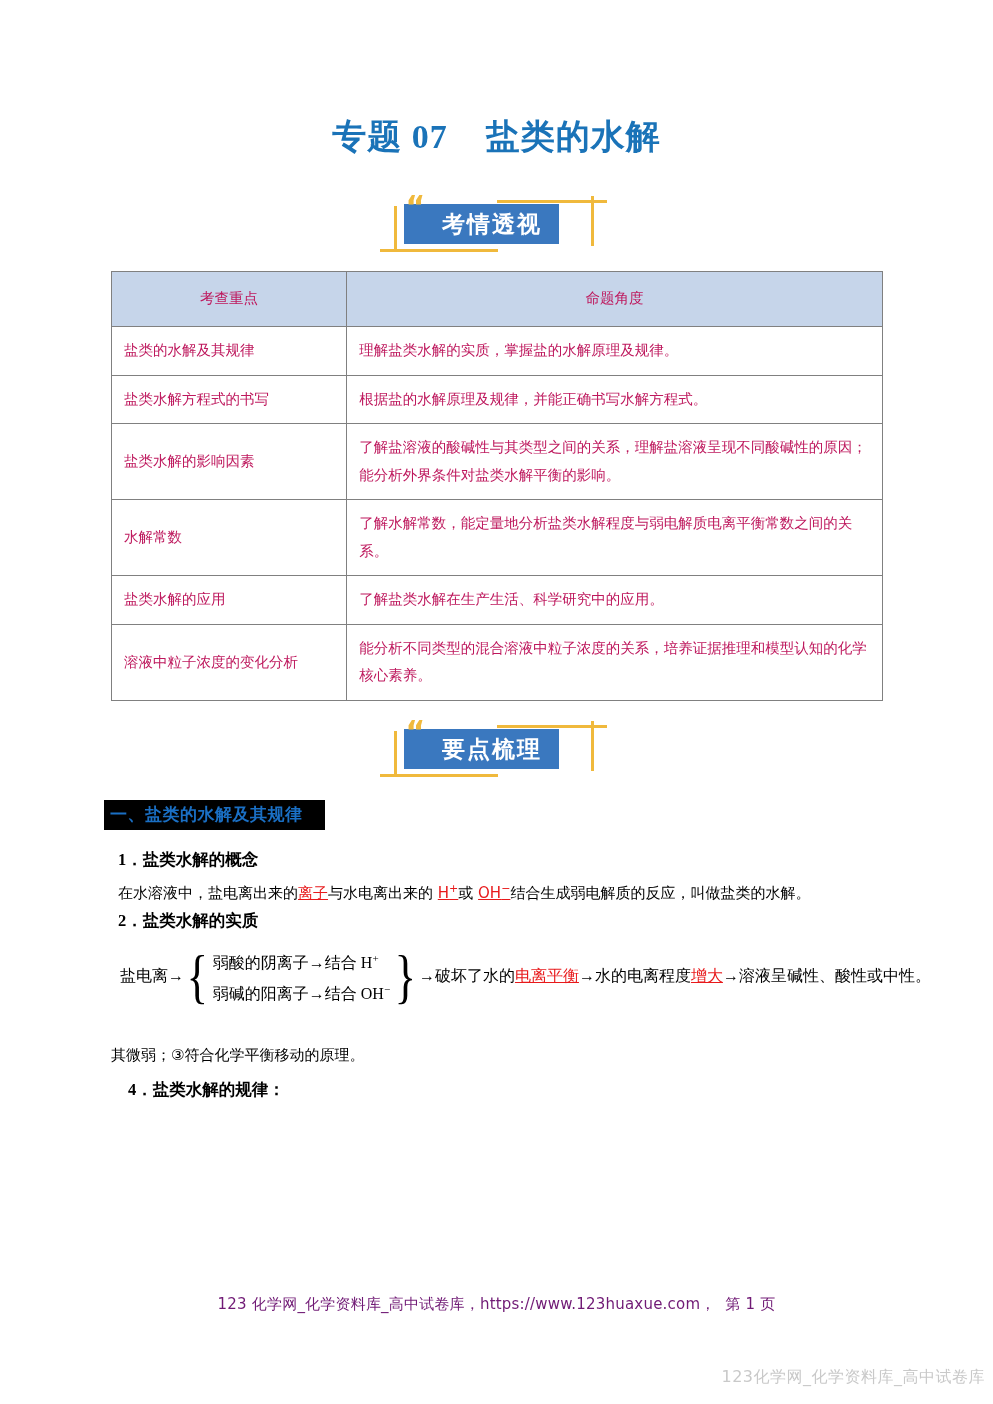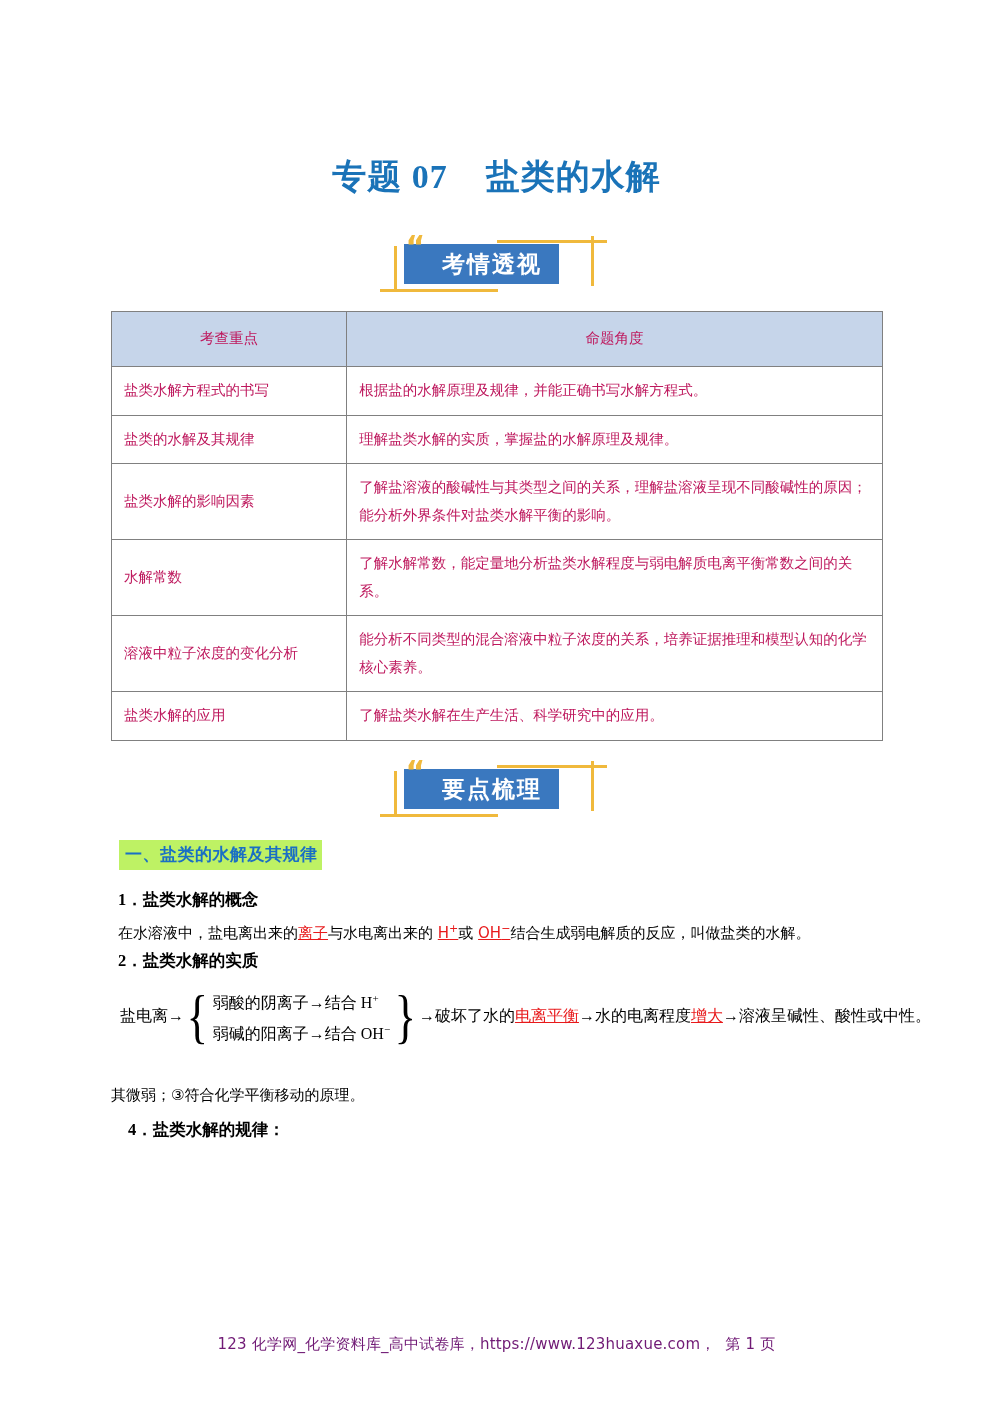--- a/index.html
+++ b/index.html
@@ -12,21 +12,20 @@
     height: 1404px;
     position: relative;
     font-family: "Liberation Serif", "DejaVu Serif", serif;
     color: #000000;
     overflow: hidden;
   }
   .page {
     position: absolute;
     inset: 0;
     padding: 0;
-    margin-top: 40px;
   }
 
   
   .doc-title {
     position: absolute;
     top: 114px;
     left: 0;
     width: 993px;
     text-align: center;
     font-family: "Liberation Serif", "DejaVu Serif", serif;
@@ -138,27 +137,27 @@
     text-align: center;
     height: 38px;
     padding: 8px 10px;
   }
   .tbl td.col-a { width: 218px; }
   .tbl td.col-b { width: 530px; }
 
   
   .sec-head {
     position: absolute;
-    left: 119px;
+    left: 104px;
     font-family: "DejaVu Sans", "Liberation Sans", sans-serif;
     font-weight: bold;
     font-size: 17px;
     color: #1a6fc4;
-    background: #bef264;
-    padding: 3px 4px 4px 6px;
+    background: #000000;
+    padding: 3px 22px 4px 6px;
     letter-spacing: 0.5px;
     white-space: pre;
   }
 
   
   .para {
     position: absolute;
     left: 118px;
     width: 772px;
     font-family: "DejaVu Sans", "Liberation Sans", sans-serif;
@@ -261,42 +260,42 @@
 
   <table class="tbl">
     <thead>
       <tr>
         <td class="col-a">考查重点</td>
         <td class="col-b">命题角度</td>
       </tr>
     </thead>
     <tbody>
       <tr>
+        <td class="col-a">盐类的水解及其规律</td>
+        <td class="col-b">理解盐类水解的实质，掌握盐的水解原理及规律。</td>
+      </tr>
+      <tr>
         <td class="col-a">盐类水解方程式的书写</td>
         <td class="col-b">根据盐的水解原理及规律，并能正确书写水解方程式。</td>
       </tr>
       <tr>
-        <td class="col-a">盐类的水解及其规律</td>
-        <td class="col-b">理解盐类水解的实质，掌握盐的水解原理及规律。</td>
-      </tr>
-      <tr>
         <td class="col-a">盐类水解的影响因素</td>
         <td class="col-b">了解盐溶液的酸碱性与其类型之间的关系，理解盐溶液呈现不同酸碱性的原因；能分析外界条件对盐类水解平衡的影响。</td>
       </tr>
       <tr>
         <td class="col-a">水解常数</td>
         <td class="col-b">了解水解常数，能定量地分析盐类水解程度与弱电解质电离平衡常数之间的关系。</td>
       </tr>
       <tr>
+        <td class="col-a">盐类水解的应用</td>
+        <td class="col-b">了解盐类水解在生产生活、科学研究中的应用。</td>
+      </tr>
+      <tr>
         <td class="col-a">溶液中粒子浓度的变化分析</td>
         <td class="col-b">能分析不同类型的混合溶液中粒子浓度的关系，培养证据推理和模型认知的化学核心素养。</td>
-      </tr>
-      <tr>
-        <td class="col-a">盐类水解的应用</td>
-        <td class="col-b">了解盐类水解在生产生活、科学研究中的应用。</td>
       </tr>
     </tbody>
   </table>
 
   <div class="badge-wrap" style="top:717px;">
     <div class="badge-inner">
       <div class="badge-line-top"></div>
       <div class="badge-line-right"></div>
       <div class="badge-line-left"></div>
       <div class="badge-line-bottom"></div>

